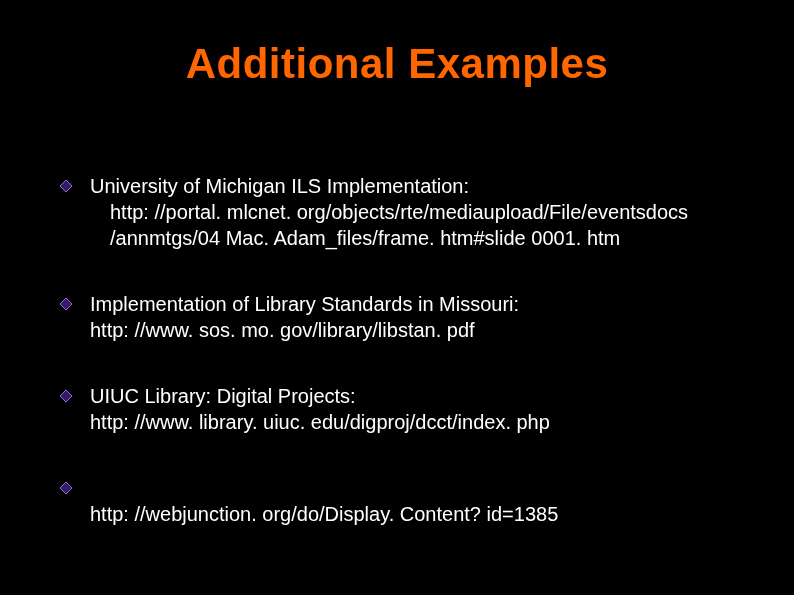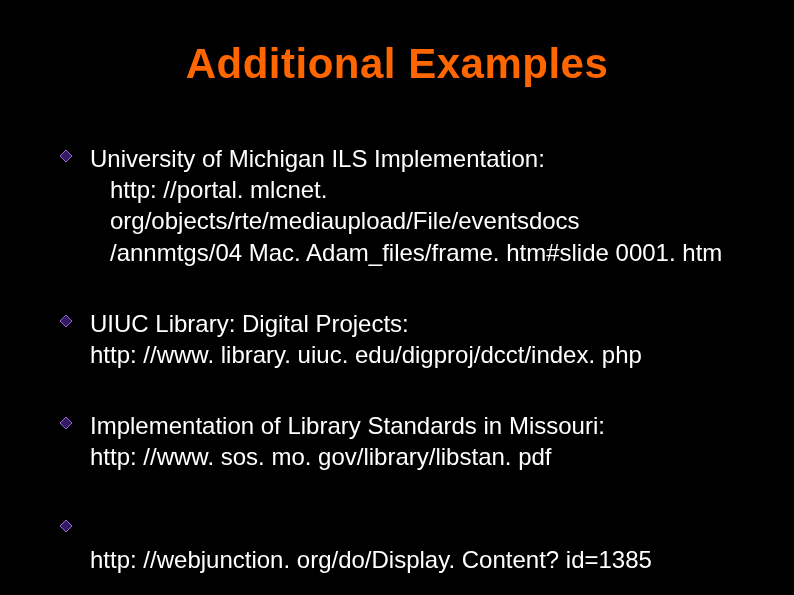--- a/index.html
+++ b/index.html
@@ -13,33 +13,33 @@
     width: 794px;
     height: 595px;
     padding: 40px 60px 40px 60px;
     position: relative;
   }
   .title {
     color: #ff6600;
     font-weight: bold;
     font-size: 42px;
     text-align: center;
-    margin-bottom: 55px;
+    margin-bottom: 85px;
     letter-spacing: 0.5px;
     font-family: "Arial Black", Arial, sans-serif;
   }
   .bullet-list {
     list-style: none;
   }
   .bullet-item {
     display: flex;
     align-items: flex-start;
     margin-bottom: 40px;
     color: #ffffff;
-    font-size: 24px;
+    font-size: 20px;
     line-height: 1.3;
   }
   .bullet-icon {
     flex: 0 0 auto;
     width: 12px;
     height: 12px;
     margin-top: 7px;
     margin-right: 18px;
   }
   .bullet-icon svg {
@@ -86,34 +86,34 @@
       </div>
     </li>
 
     <li class="bullet-item">
       <span class="bullet-icon">
         <svg viewBox="0 0 12 12">
             <polygon points="6,0 12,6 6,12 0,6" fill="#331a66" stroke="#9966cc" stroke-width="1"></polygon>
           </svg>
       </span>
       <div class="bullet-content">
-        <span class="bullet-label">UIUC Library: Digital Projects:</span><br>
-        <span class="bullet-link">http: //www. library. uiuc. edu/digproj/dcct/index. php</span>
+        <span class="bullet-label">Implementation of Library Standards in Missouri:</span><br>
+        <span class="bullet-link">http: //www. sos. mo. gov/library/libstan. pdf</span>
       </div>
     </li>
 
     <li class="bullet-item">
       <span class="bullet-icon">
         <svg viewBox="0 0 12 12">
             <polygon points="6,0 12,6 6,12 0,6" fill="#331a66" stroke="#9966cc" stroke-width="1"></polygon>
           </svg>
       </span>
       <div class="bullet-content">
-        <span class="bullet-label">Implementation of Library Standards in Missouri:</span><br>
-        <span class="bullet-link">http: //www. sos. mo. gov/library/libstan. pdf</span>
+        <span class="bullet-label">UIUC Library: Digital Projects:</span><br>
+        <span class="bullet-link">http: //www. library. uiuc. edu/digproj/dcct/index. php</span>
       </div>
     </li>
 
     <li class="bullet-item">
       <span class="bullet-icon">
         <svg viewBox="0 0 12 12">
             <polygon points="6,0 12,6 6,12 0,6" fill="#331a66" stroke="#9966cc" stroke-width="1"></polygon>
           </svg>
       </span>
       <div class="bullet-content">

